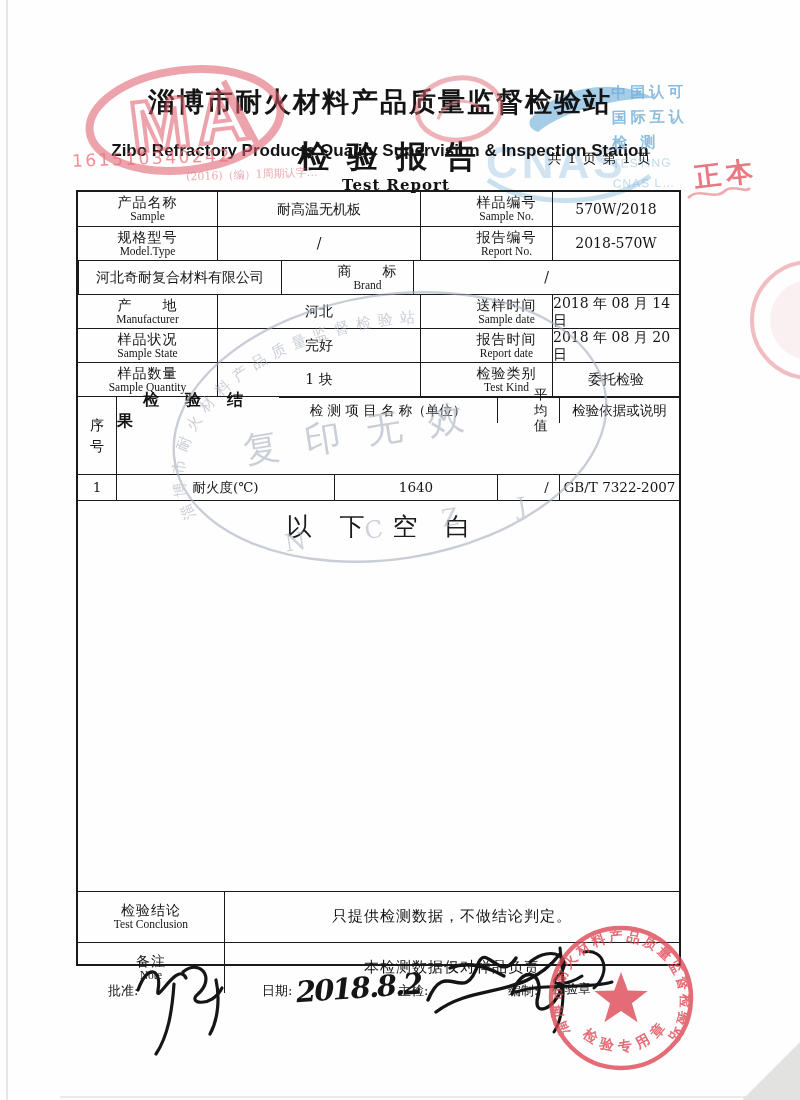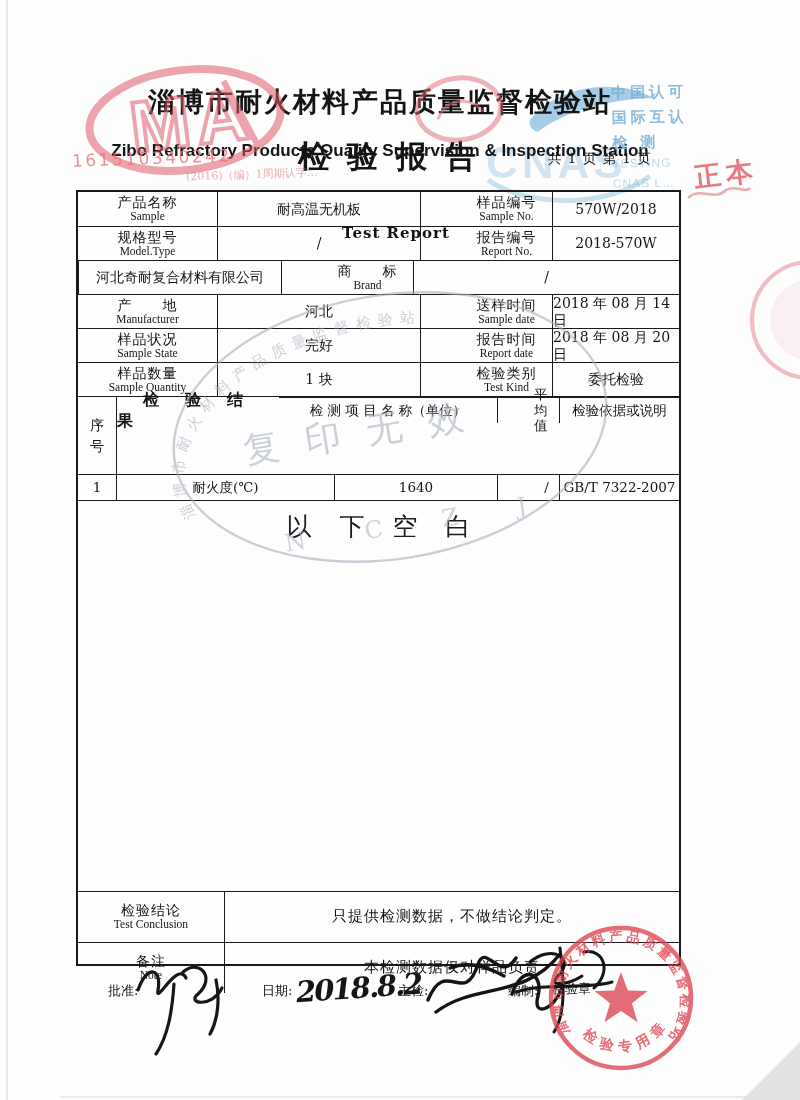--- a/index.html
+++ b/index.html
@@ -10,21 +10,21 @@
   .edge-bottom{position:absolute;left:60px;bottom:2px;width:700px;height:2px;background:rgba(120,120,120,.15);}
   .corner-fold{position:absolute;right:0;bottom:0;width:0;height:0;border-bottom:58px solid #e2e2e0;border-left:58px solid transparent;}
 
   
   .hdr{position:absolute;left:80px;top:84px;width:600px;text-align:center;z-index:2;}
   .hdr .cn{font-size:27px;font-weight:bold;letter-spacing:2px;}
   .hdr .en{font-size:17px;font-weight:bold;margin-top:21px;font-family:Liberation Sans, sans-serif;}
   .titlerow{position:absolute;left:80px;top:136px;width:600px;z-index:2;}
   .bigtitle{position:absolute;left:218px;top:0;font-size:31px;font-weight:bold;letter-spacing:18px;white-space:nowrap;}
   .pages{position:absolute;left:468px;top:14px;font-size:13.5px;letter-spacing:1px;white-space:nowrap;}
-  .entitle{position:absolute;left:262px;top:40px;font-size:15px;font-weight:bold;letter-spacing:1px;margin-top:48px;}
+  .entitle{position:absolute;left:262px;top:40px;font-size:15px;font-weight:bold;letter-spacing:1px;}
 
   
   .tbl{position:absolute;left:76px;top:190px;width:601px;height:772px;border:2px solid #1a1a1a;box-sizing:content-box;z-index:2;}
   .row{display:flex;box-sizing:border-box;}
   .bt{border-top:1.6px solid #1a1a1a;}
   .bl{border-left:1.6px solid #1a1a1a;}
   .cell{box-sizing:border-box;display:flex;flex-direction:column;align-items:center;justify-content:center;line-height:1.15;}
   .irow{height:34px;}
   .lab-cn{font-size:14px;letter-spacing:1px;}
   .lab-en{font-size:11.5px;margin-top:0px;font-family:"Liberation Serif","DejaVu Serif",serif;}

